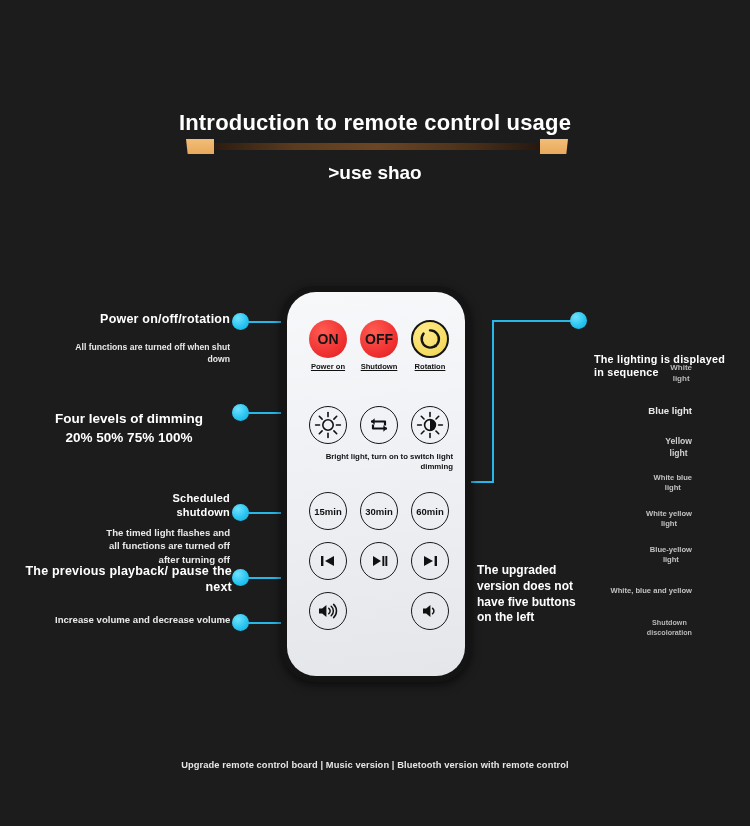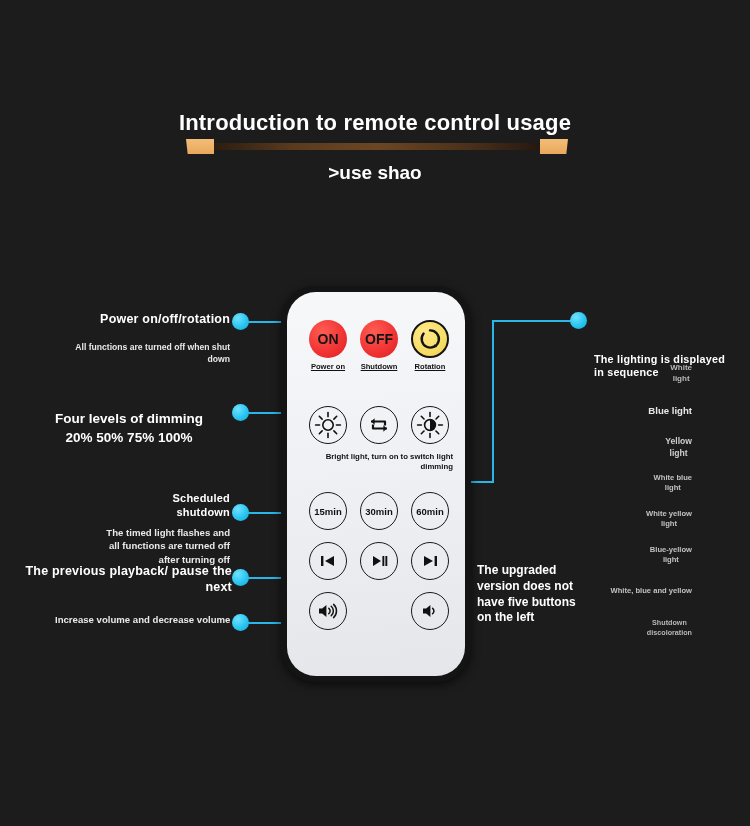--- a/index.html
+++ b/index.html
@@ -349,14 +349,15 @@
 light</span></div>
     <div class="clr" style="top: 509px; font-size: 7.6px; color: rgb(194, 194, 194);"><span style="white-space:pre-line;">White yellow
 light</span></div>
     <div class="clr" style="top: 545px; font-size: 7.6px; color: rgb(194, 194, 194);"><span style="white-space:pre-line;">Blue-yellow
 light</span></div>
     <div class="clr" style="top: 586px; font-size: 7.6px; color: rgb(194, 194, 194);"><span style="white-space:pre-line;">White, blue and yellow</span></div>
     <div class="clr" style="top: 618px; font-size: 7.2px; color: rgb(184, 184, 184);"><span style="white-space:pre-line;">Shutdown
 discoloration</span></div>
   </div>
 
+  <div class="footer">Upgrade remote control board | Music version | Bluetooth version with remote control</div>
 
 </div>
 
 </body></html>

